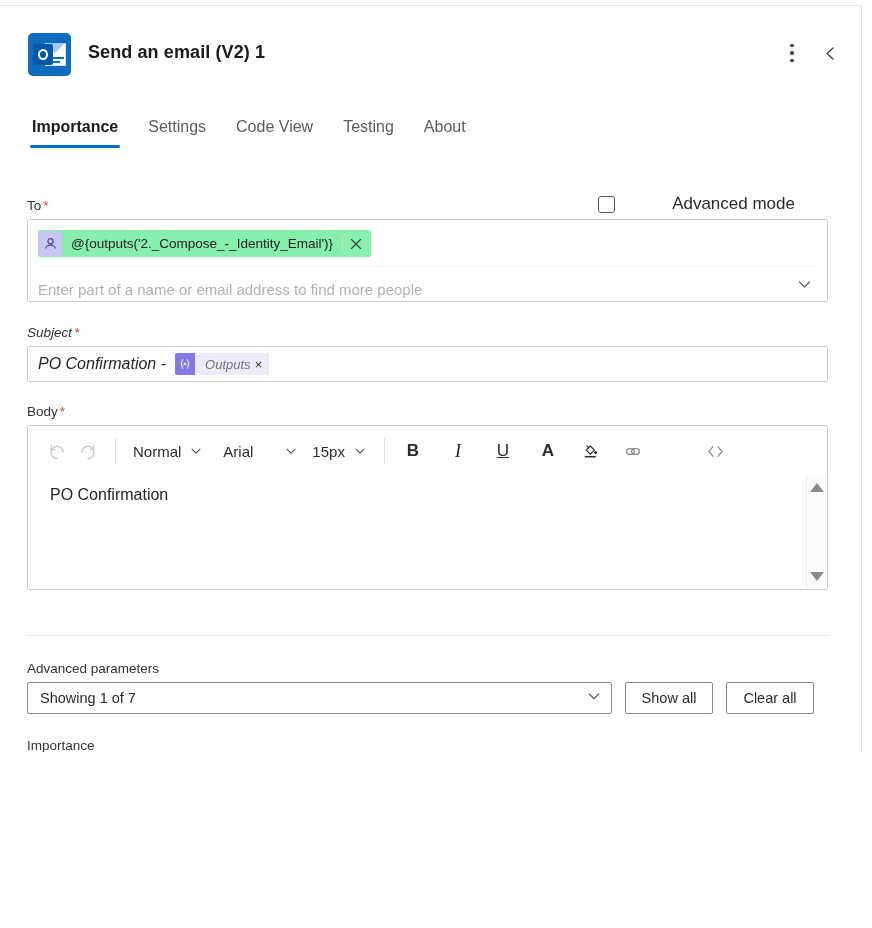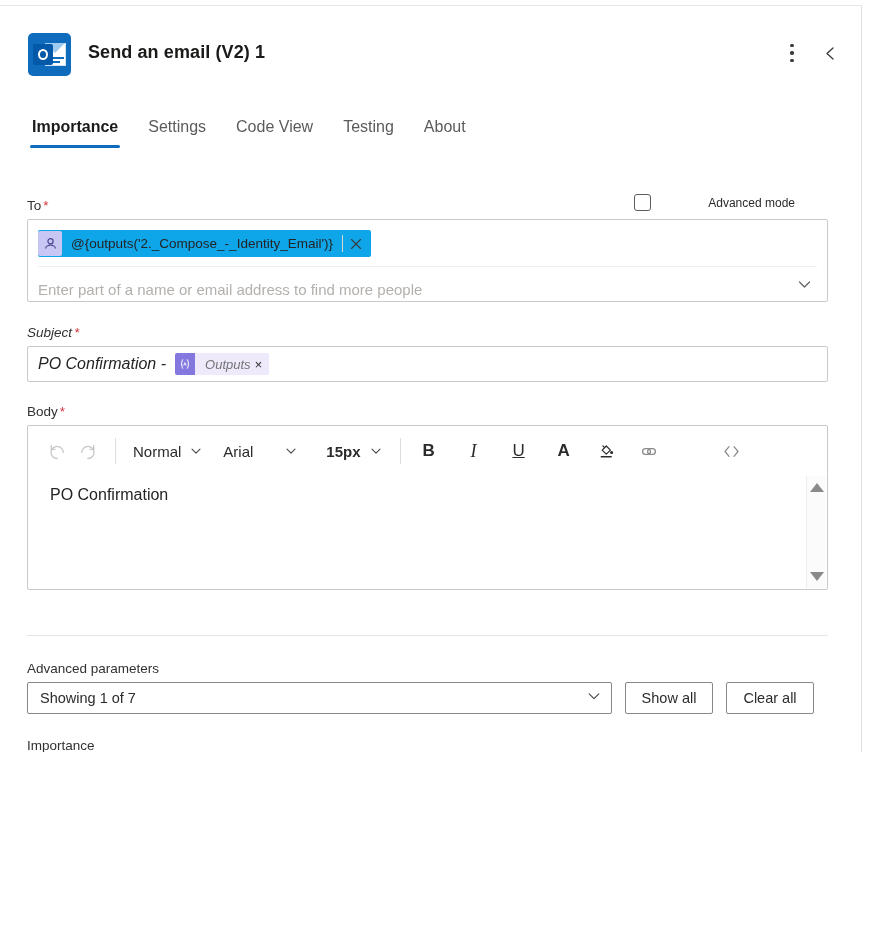--- a/index.html
+++ b/index.html
@@ -171,38 +171,38 @@
     gap: 9px;
     cursor: pointer;
   }
   #advanced-mode .cb {
     width: 17px; height: 17px;
     border: 1.6px solid #5c5c5c;
     border-radius: 3px;
     background: #fff;
   }
   #advanced-mode .cb-label {
-    font-size: 12px;
+    font-size: 17px;
     color: #2b2b2b;
     margin-left: 48px;
   }
 
   
   #to-box {
     border: 1px solid #c9c9c9;
     border-radius: 2px;
     background: #fff;
     padding: 10px 10px 0 10px;
     height: 83px;
     position: relative;
   }
   .person-token {
     display: inline-flex;
     align-items: center;
-    background: #0ea5e9;
+    background: #86efac;
     border-radius: 2px;
     height: 27px;
     padding-right: 2px;
     max-width: 100%;
   }
   .person-token .avatar {
     width: 24px; height: 25px;
     background: #c8c6f2;
     border-radius: 2px;
     display: flex; align-items: center; justify-content: center;
@@ -582,21 +582,21 @@
 
           <div class="tb-select" style="margin-left:12px;">
             <span class="sel-text">Arial</span>
             <span class="sel-chev" style="margin-left:31px;">
               <svg width="14" height="14" viewBox="0 0 14 14">
                 <path d="M3 5.2 L7 9.2 L11 5.2" fill="none" stroke="#4a4a4a" stroke-width="1.1" stroke-linecap="round" stroke-linejoin="round"></path>
               </svg>
             </span>
           </div>
 
-          <div class="tb-select" style="margin-left:20px;font-weight:bold;">
+          <div class="tb-select" style="margin-left:6px;">
             <span class="sel-text">15px</span>
             <span class="sel-chev">
               <svg width="14" height="14" viewBox="0 0 14 14">
                 <path d="M3 5.2 L7 9.2 L11 5.2" fill="none" stroke="#4a4a4a" stroke-width="1.1" stroke-linecap="round" stroke-linejoin="round"></path>
               </svg>
             </span>
           </div>
 
           <div class="tb-sep"></div>
 

